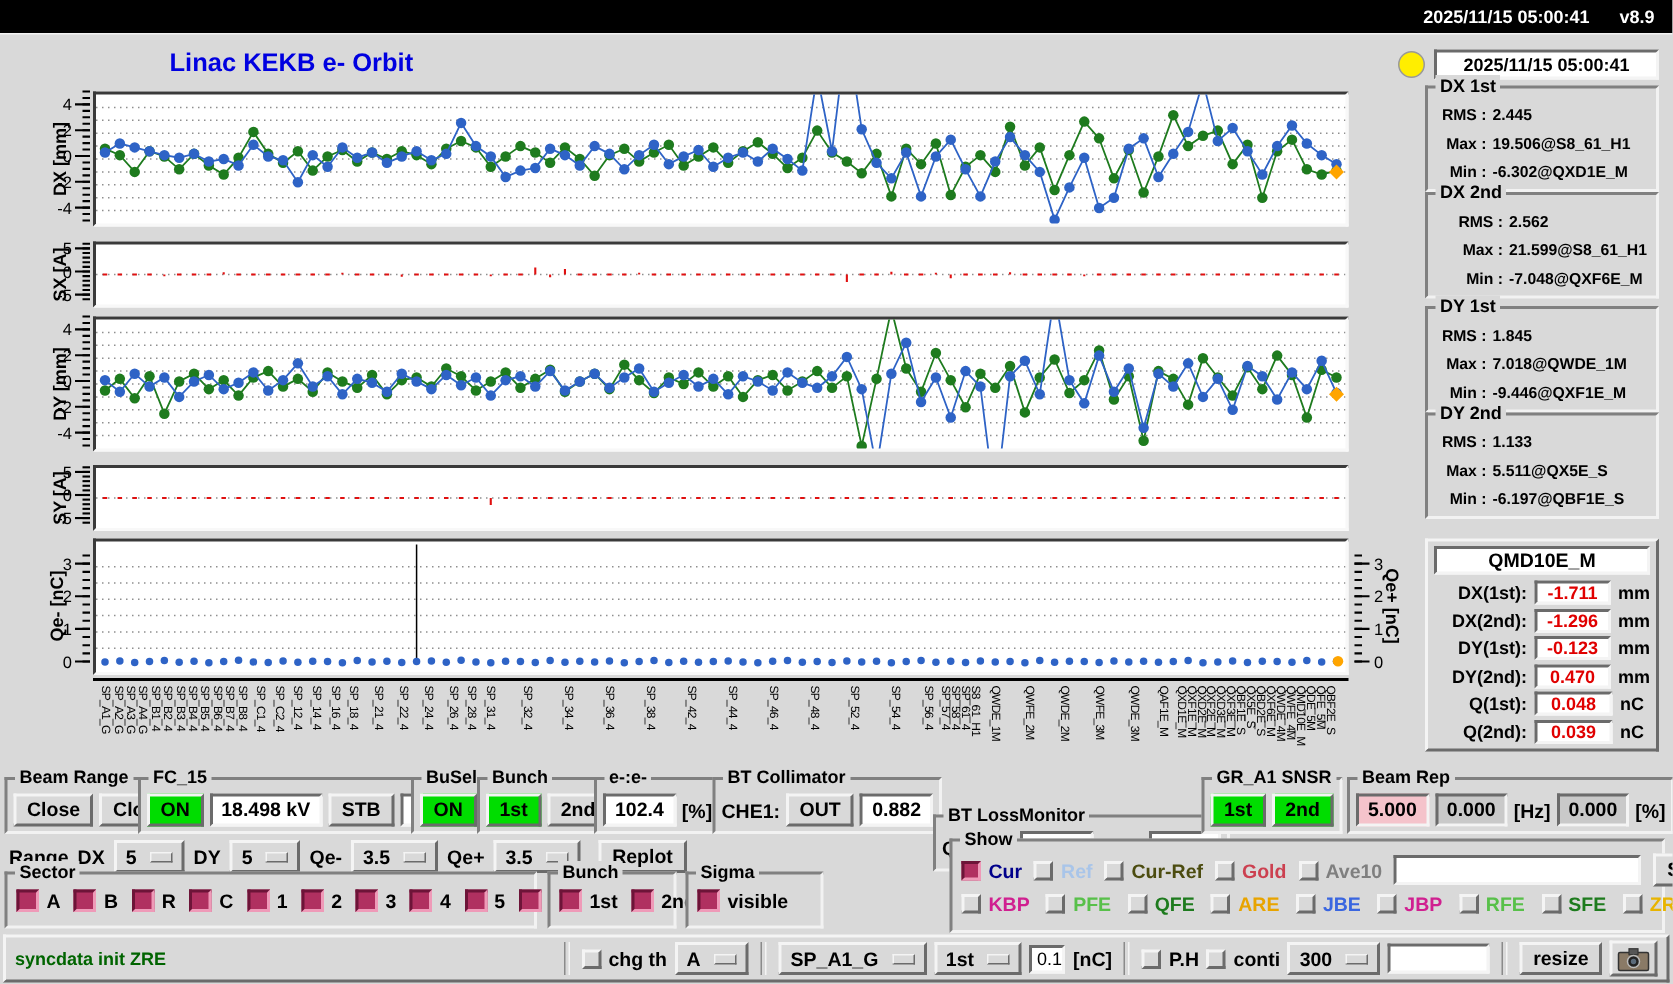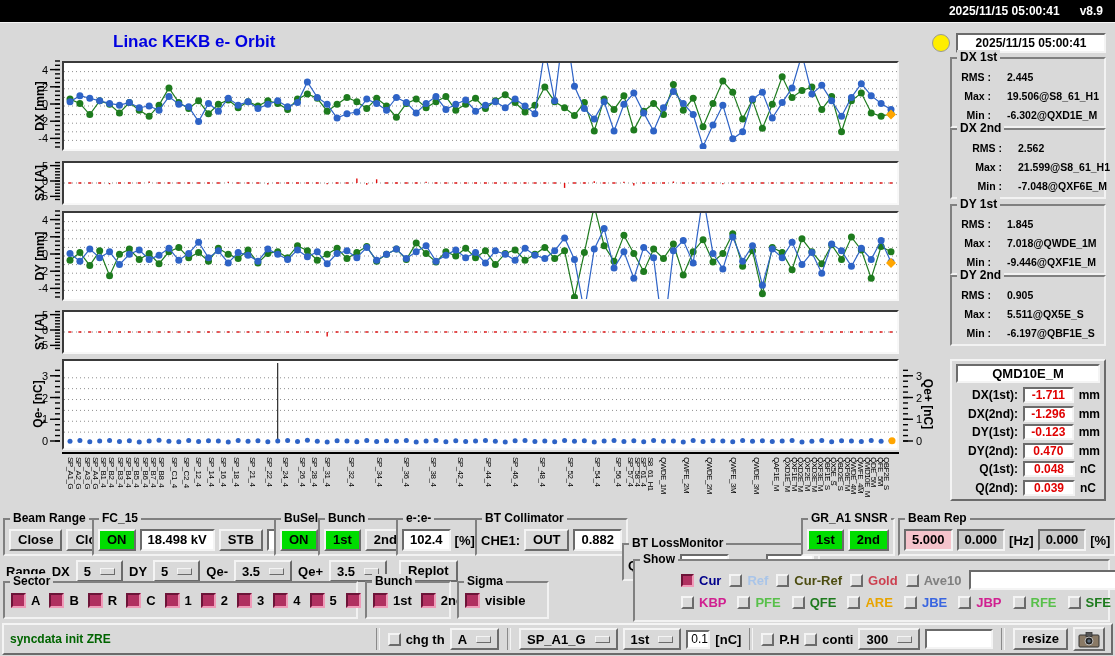--- a/index.html
+++ b/index.html
@@ -42,21 +42,21 @@
   .ck{width:13px;height:13px;box-sizing:border-box;border:2px solid;
       border-color:#f4f4f4 #6b6b6b #6b6b6b #f4f4f4;background:#d9d9d9;flex:none;}
   .ck.on{background:#b03060;border-color:#6d1438 #ef9ab8 #ef9ab8 #6d1438;}
   .ck.big{width:15px;height:15px;}
   .cklbl{display:flex;align-items:center;gap:5px;font-weight:bold;font-size:13px;white-space:nowrap;}
   
   .sgroup{position:absolute;left:950px;width:156px;box-sizing:border-box;border:2px solid;
           border-color:#808080 #f2f2f2 #f2f2f2 #808080;background:#d9d9d9;padding:9px 3px 2px 5px;}
   .srow{display:flex;font-size:10.5px;font-weight:bold;line-height:19px;}
   .srow .k{width:34px;text-align:right;flex:none;}
-  .srow .v{margin-left:16px;white-space:nowrap;}
+  .srow .v{margin-left:4px;white-space:nowrap;}
   .qpanel{position:absolute;left:950px;top:336px;width:156px;height:142px;box-sizing:border-box;
           border:2px solid;border-color:#f4f4f4 #6b6b6b #6b6b6b #f4f4f4;background:#d9d9d9;padding:3px 4px;}
   .qtitle{border:2px solid;border-color:#6b6b6b #f4f4f4 #f4f4f4 #6b6b6b;background:#fff;font-weight:bold;
           font-size:13px;text-align:center;height:19px;line-height:15px;box-sizing:border-box;margin-bottom:3px;}
   .qrow{display:flex;align-items:center;height:18.5px;}
   .qrow .qk{width:62px;text-align:right;font-weight:bold;font-size:12px;flex:none;}
   .qrow .qv{width:52px;height:16px;box-sizing:border-box;margin:0 5px;border:2px solid;
             border-color:#6b6b6b #f4f4f4 #f4f4f4 #6b6b6b;background:#fff;color:#e00000;font-weight:bold;
             font-size:12px;text-align:center;line-height:12px;}
   .qrow .qu{font-weight:bold;font-size:12px;}
@@ -65,21 +65,21 @@
          border-color:#6b6b6b #f4f4f4 #f4f4f4 #6b6b6b;background:#fff;font-weight:bold;font-size:12px;
          text-align:center;line-height:16px;}
   .statusbar{position:absolute;left:2px;top:600px;width:1111px;height:32px;box-sizing:border-box;
              border:2px solid;border-color:#f4f4f4 #6b6b6b #6b6b6b #f4f4f4;display:flex;align-items:center;
              padding:0 6px;gap:5px;}
   .statusmsg{font-weight:bold;font-size:12px;color:#006400;white-space:nowrap;}
   .vsep{width:2px;align-self:stretch;margin:1px 3px;border-left:1px solid #8a8a8a;border-right:1px solid #f4f4f4;}
   .fldsm{border:2px solid;border-color:#6b6b6b #f4f4f4 #f4f4f4 #6b6b6b;background:#fff;font-size:12px;
          height:19px;line-height:15px;padding:0 3px;box-sizing:border-box;}
   .showbox{position:absolute;left:633px;top:536px;width:477px;height:63px;}
-  .showrow{display:flex;align-items:center;gap:8px;padding:2px 6px;margin-left:40px;}
+  .showrow{display:flex;align-items:center;gap:8px;padding:2px 6px;}
 </style>
 </head>
 <body>
 
 <div class="screen">
   <div class="topbar">
     <span>2025/11/15 05:00:41</span>
     <span>v8.9</span>
   </div>
 
@@ -993,21 +993,21 @@
         </div>
       <div class="srow">
           <span class="k">Min :</span>
           <span class="v">-9.446@QXF1E_M</span>
         </div>
     </div>
     <div class="sgroup" style="top:252px;height:71px;">
       <span class="legend">DY 2nd</span>
       <div class="srow">
           <span class="k">RMS :</span>
-          <span class="v">0.905</span>
+          <span class="v">1.133</span>
         </div>
       <div class="srow">
           <span class="k">Max :</span>
           <span class="v">5.511@QX5E_S</span>
         </div>
       <div class="srow">
           <span class="k">Min :</span>
           <span class="v">-6.197@QBF1E_S</span>
         </div>
     </div>

